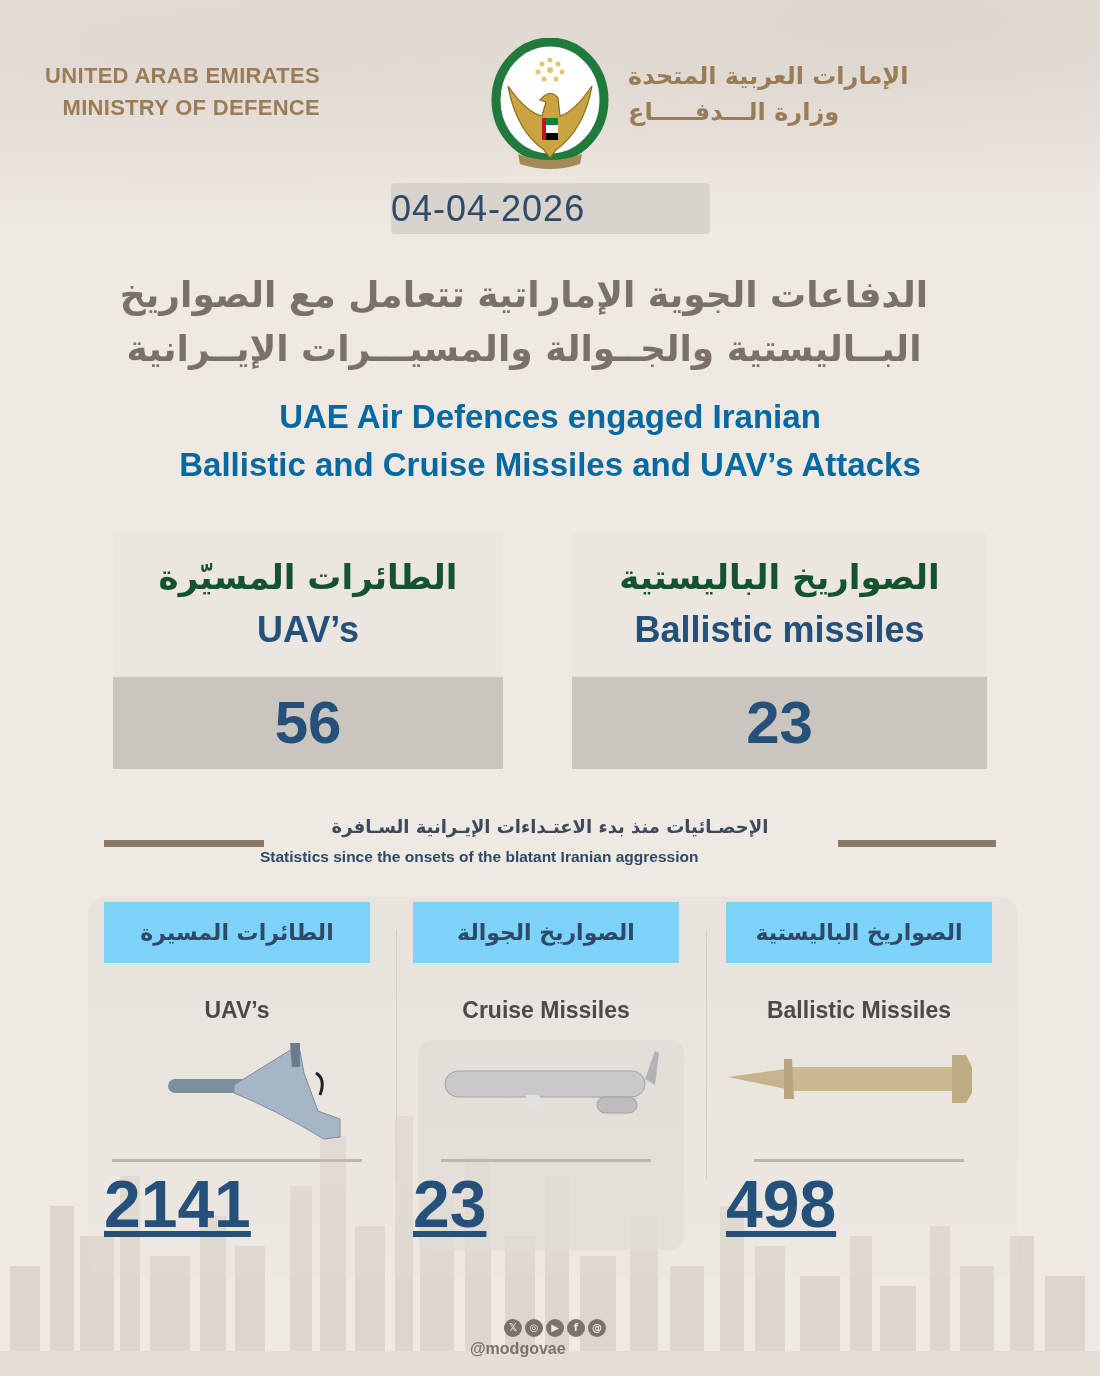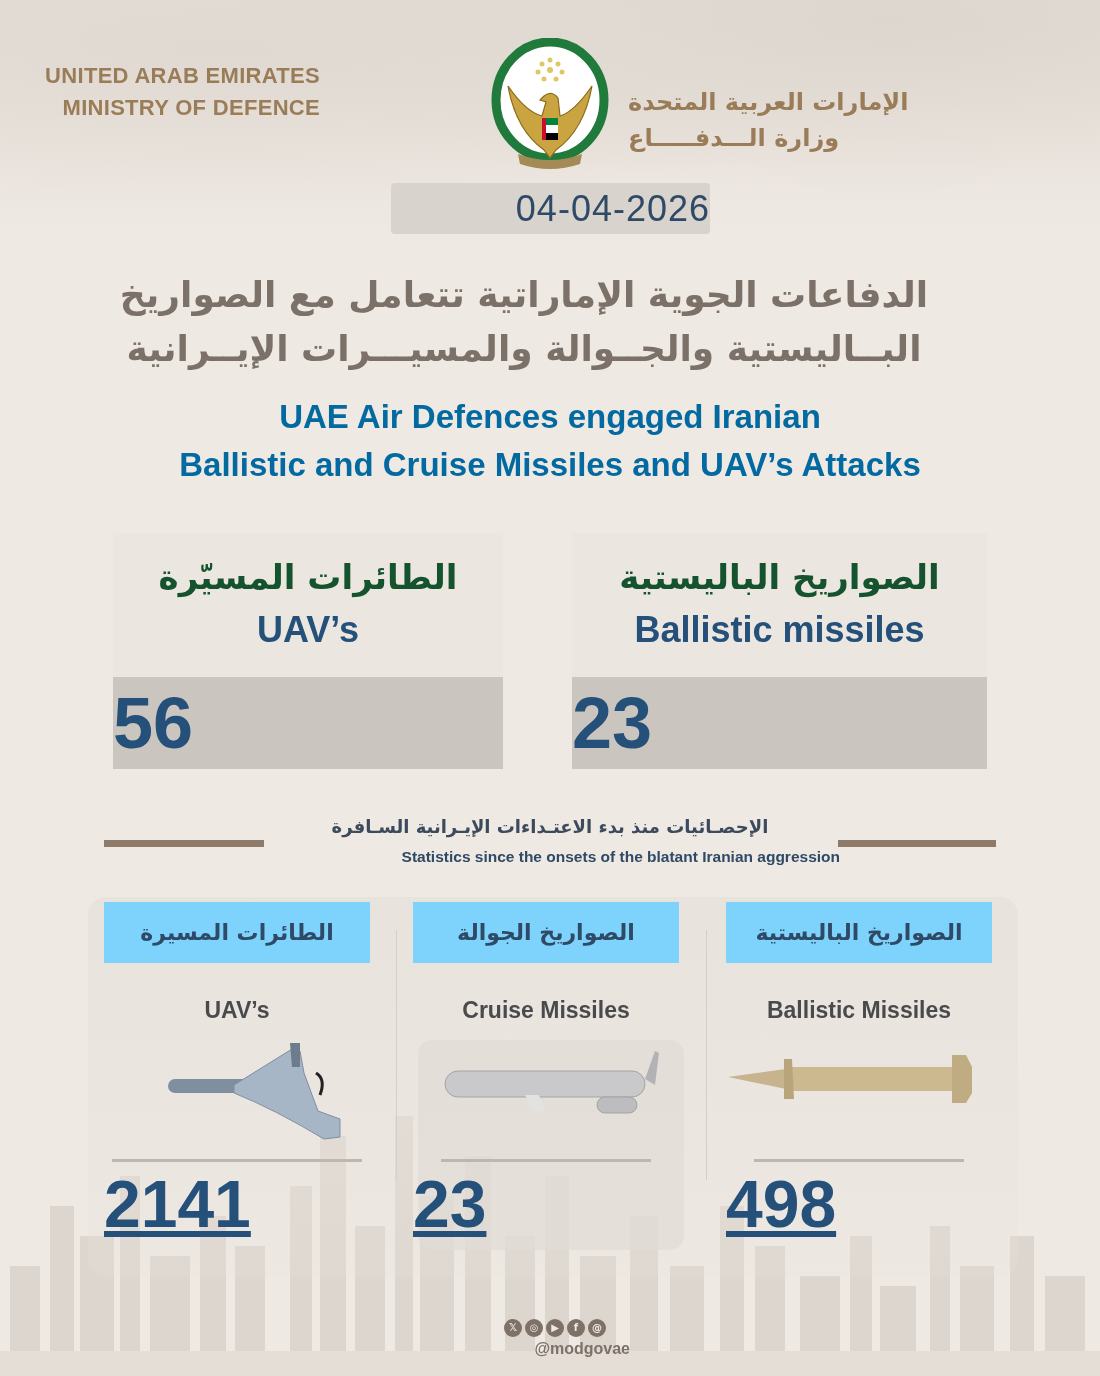--- a/index.html
+++ b/index.html
@@ -19,45 +19,45 @@
   .bg-skyline {
     position: absolute; left: 0; bottom: 0; width: 1100px; height: 260px;
     opacity: 0.35;
   }
   .header { position: absolute; top: 38px; left: 0; width: 952px; height: 140px; }
   .hdr-en { position: absolute; right: 632px; top: 22px; text-align: right;
     font-family: "Liberation Sans", sans-serif; font-weight: bold; color: #9a7d58;
     font-size: 22px; line-height: 32px; letter-spacing: 0.3px; }
   .hdr-ar { position: absolute; left: 628px; top: 20px; text-align: left; direction: rtl;
     font-family: "DejaVu Sans", sans-serif; font-weight: bold; color: #9a7d58;
-    font-size: 24px; line-height: 36px; width: 300px; margin-top: 26px; }
+    font-size: 24px; line-height: 36px; width: 300px; }
   .emblem { position: absolute; left: 488px; top: 0; width: 124px; height: 134px; }
 
   .date-box { position: absolute; left: 391px; top: 183px; width: 319px; height: 51px;
-    background: #d9d3cd; border-radius: 4px; text-align: right;
+    background: #d9d3cd; border-radius: 4px; text-align: left;
     font-family: "Liberation Sans", sans-serif; font-size: 36px; line-height: 51px;
     color: #2f4a66; letter-spacing: 1px; }
 
   .title-ar { position: absolute; left: 84px; top: 268px; width: 880px; text-align: center;
     direction: rtl; font-weight: bold; font-size: 36px; line-height: 54px; color: #7c7168; }
   .title-en { position: absolute; left: 60px; top: 393px; width: 980px; text-align: center;
     font-family: "Liberation Sans", sans-serif; font-weight: bold; font-size: 33px; line-height: 48px; color: #0369a1; }
 
   .top-card { position: absolute; top: 533px; height: 236px; }
   .top-card .upper { height: 144px; background: #ece6e0; text-align: center; padding-top: 16px; }
-  .top-card .lower { height: 92px; background: #cbc5bf; 
-    font-family: "Liberation Sans", sans-serif; font-weight: bold; font-size: 72px; line-height: 92px; color: #24507a; }
+  .top-card .lower { height: 92px; background: #cbc5bf; text-align: center;
+    font-family: "Liberation Sans", sans-serif; font-weight: bold; font-size: 60px; line-height: 92px; color: #24507a; }
   .top-card .ar { direction: rtl; font-weight: bold; font-size: 34px; line-height: 56px; color: #14532d; }
   .top-card .en { font-family: "Liberation Sans", sans-serif; font-weight: bold; font-size: 36px; line-height: 50px; color: #24507a; }
 
   .stats-head { position: absolute; left: 0; top: 810px; width: 952px; height: 60px; }
   .stats-head .rule { position: absolute; top: 30px; height: 7px; background: #8e7a68; }
   .stats-head .ar { position: absolute; left: 260px; width: 580px; top: 2px; text-align: center; direction: rtl;
     font-weight: bold; font-size: 18px; line-height: 30px; color: #3c4a5c; }
-  .stats-head .en { position: absolute; left: 260px; width: 580px; top: 37px; text-align: right;
+  .stats-head .en { position: absolute; left: 260px; width: 580px; top: 37px; text-align: left;
     font-family: "Liberation Sans", sans-serif; font-weight: bold; font-size: 15.5px; line-height: 20px; color: #2f4a66; }
 
   .stats-panel { position: absolute; left: 88px; top: 897px; width: 930px; height: 380px;
     background: linear-gradient(rgba(232,226,220,0.9), rgba(232,226,220,0.2));
     border-radius: 18px; }
   .col-divider { position: absolute; top: 930px; width: 1px; height: 250px; background: #d6cfc8; }
   .stat-col { position: absolute; top: 902px; }
   .stat-col .lbl-ar { height: 61px; background: #7dd3fc; direction: rtl; text-align: center;
     font-weight: bold; font-size: 22px; line-height: 61px; color: #2f4a66; }
   .stat-col .lbl-en { margin-top: 32px; text-align: center; font-family: "Liberation Sans", sans-serif;
@@ -67,21 +67,21 @@
   .stat-col .num { font-family: "Liberation Sans", sans-serif; font-weight: bold;
     font-size: 66px; line-height: 80px; color: #24507a; margin-top: 2px; text-decoration: underline; }
 
   .cruise-bg { position: absolute; left: 418px; top: 1040px; width: 266px; height: 210px;
     background: rgba(225,219,213,0.7); border-radius: 14px; }
 
   .social { position: absolute; left: 495px; top: 1319px; width: 120px; height: 22px;
     display: flex; gap: 3px; justify-content: center; }
   .social .ic { width: 18px; height: 18px; border-radius: 50%; background: #7d7168;
     color: #efe9e3; font-family: "DejaVu Sans", sans-serif; font-size: 10px; line-height: 18px; text-align: center; font-weight: bold; }
-  .handle { position: absolute; left: 470px; top: 1340px; width: 160px; text-align: right;
+  .handle { position: absolute; left: 470px; top: 1340px; width: 160px; text-align: left;
     font-family: "Liberation Sans", sans-serif; font-weight: bold; font-size: 16px; color: #7d7168; }
 </style>
 </head>
 <body>
 
 <div class="bg-top"></div>
 
 <svg class="bg-skyline" viewBox="0 0 1100 260" preserveAspectRatio="none">
   <g fill="#bdb3aa">
     <rect x="10" y="150" width="30" height="110"></rect>

